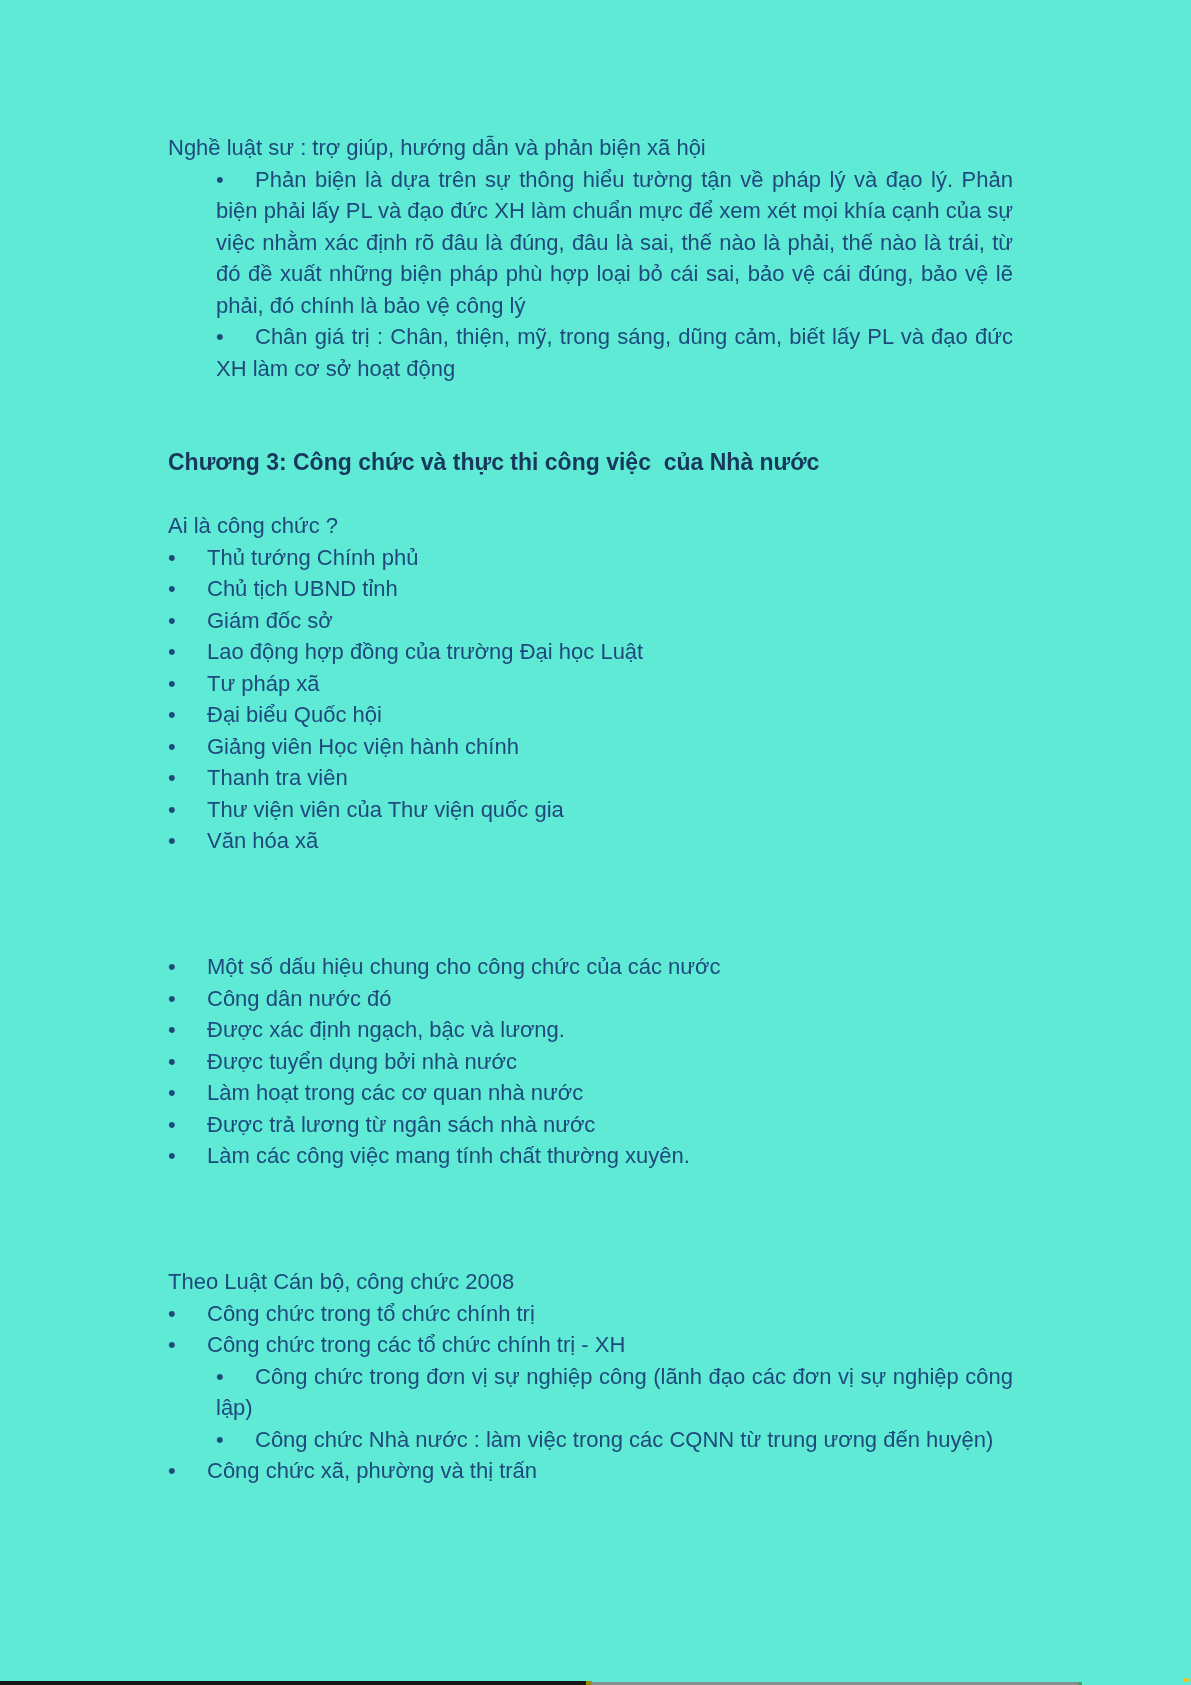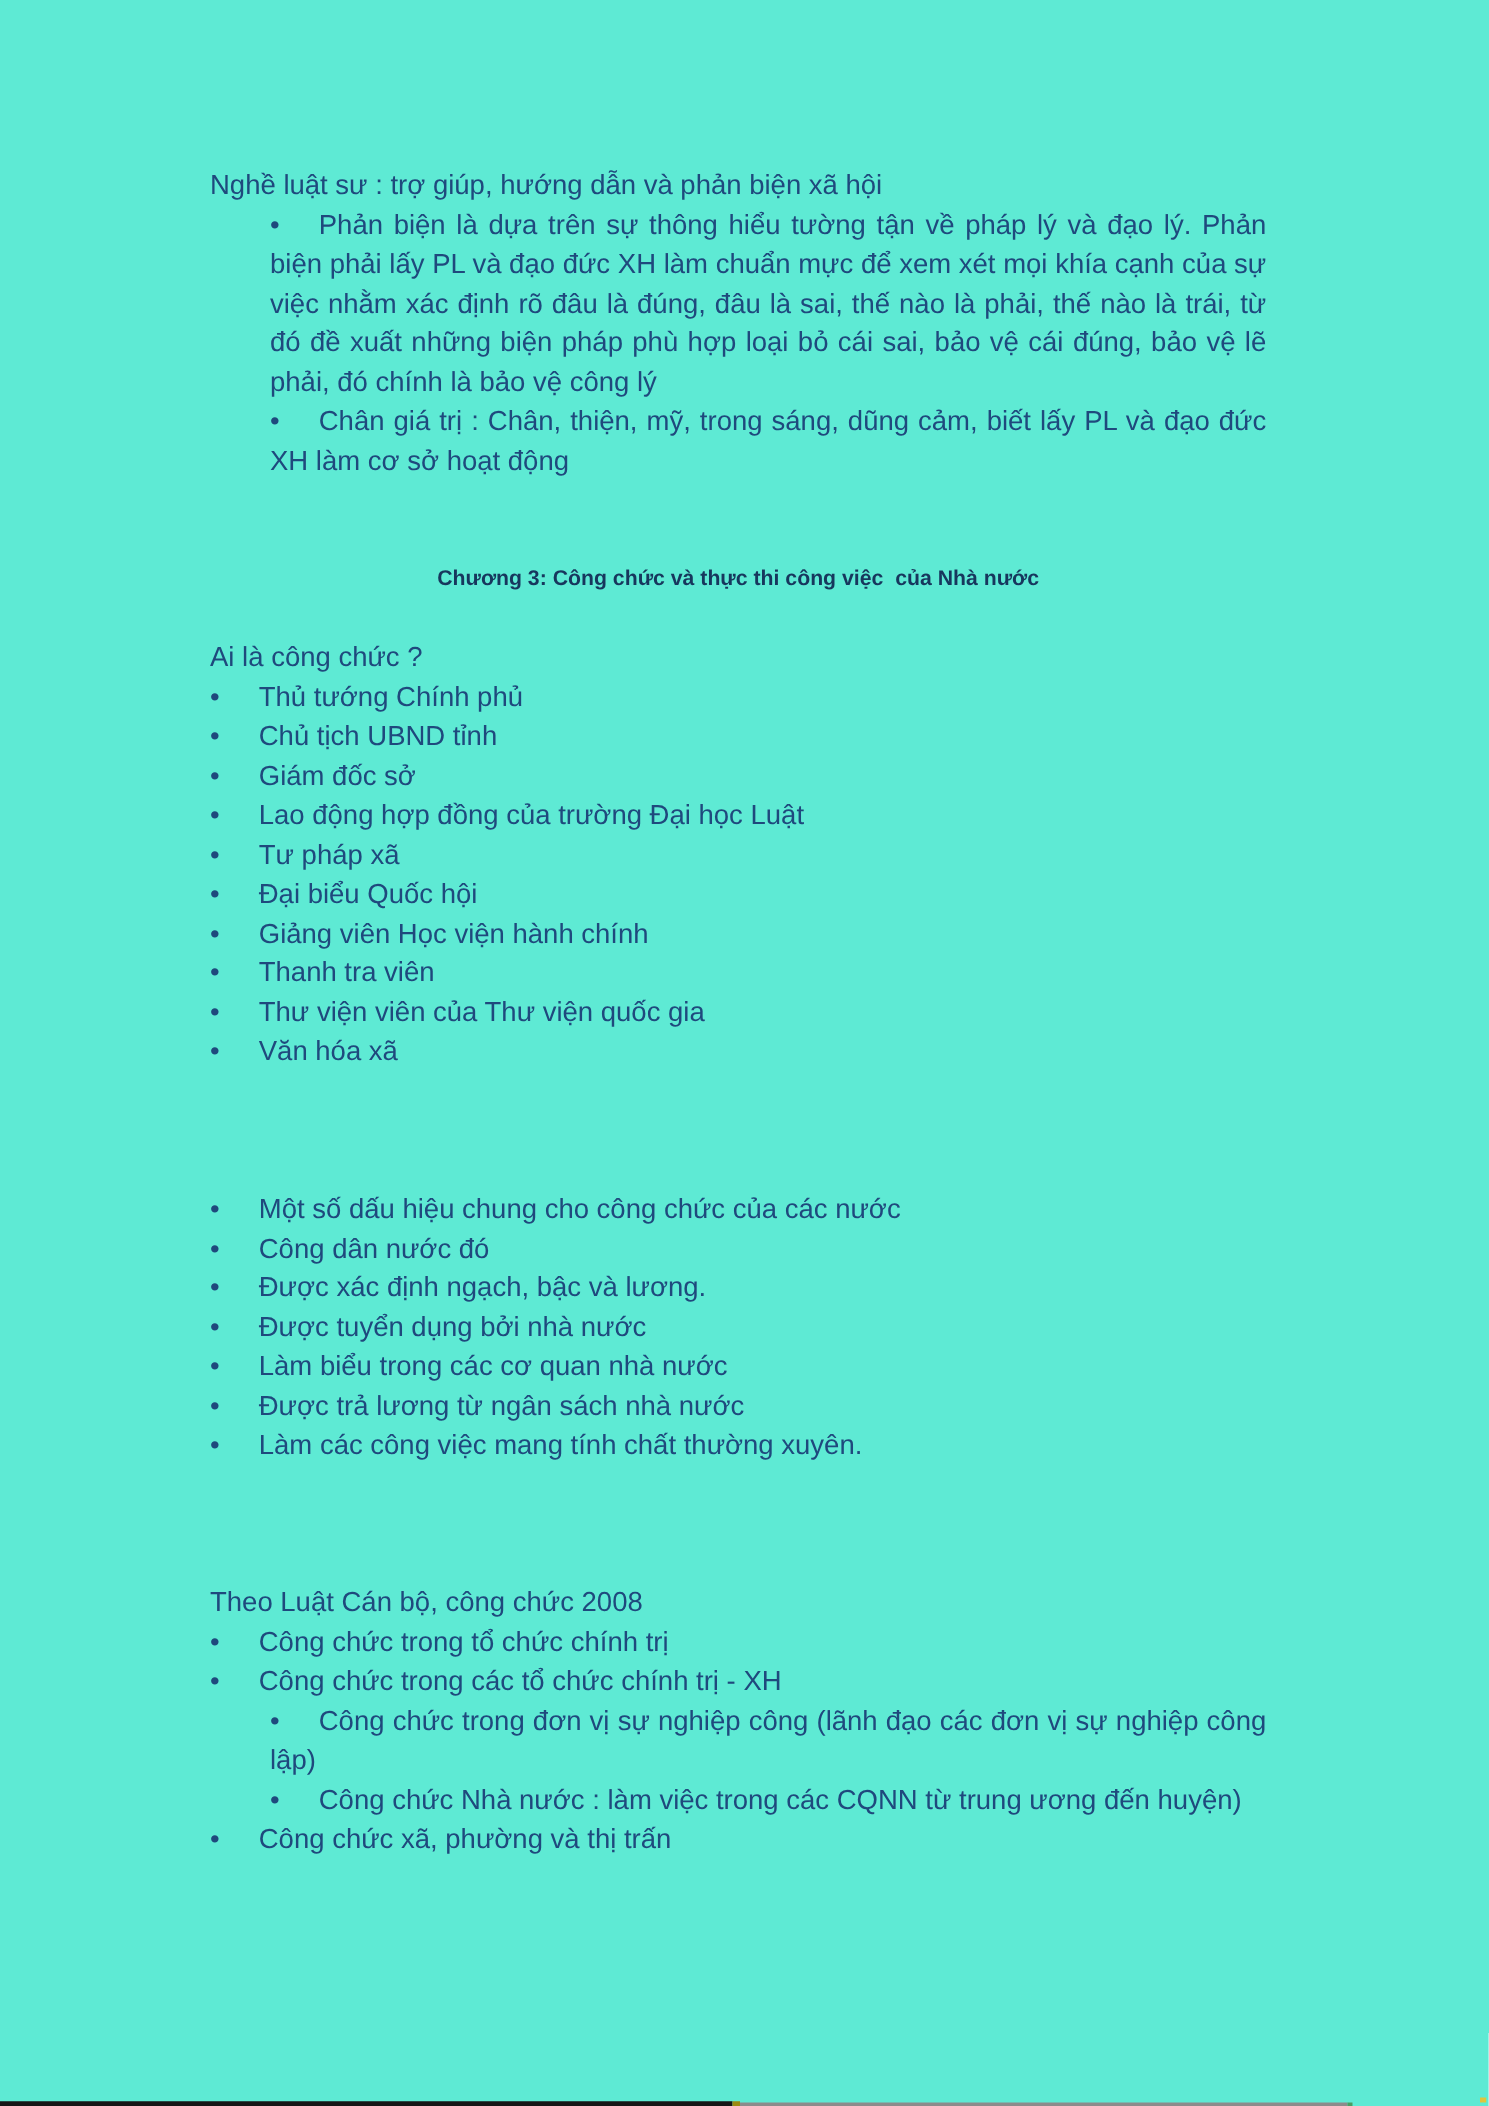--- a/index.html
+++ b/index.html
@@ -14,23 +14,22 @@
     position:absolute;
     left:168px;top:132px;width:845px;
     font-size:22px;
     line-height:31.5px;
     color:#1F497D;
   }
   .line{min-height:31.5px;}
   .heading{
     font-weight:bold;
     color:#17375D;
-    font-size:17px;
+    font-size:23px;
     white-space:pre-wrap;
-    text-align:center;
   }
   .justify{text-align:justify;margin-left:48px;}
   .tab{display:inline-block;width:39px;}
   .spacer{width:100%;}
   
   .bottombar{position:absolute;left:0;top:1678px;width:1191px;height:7px;}
   .seg{position:absolute;}
   .seg.black {left:0;     top:3px;width:586px;height:4px;background:#161616;}
   .seg.yellow{left:586px; top:3px;width:6px;  height:4px;background:#9a8a10;}
   .seg.gray  {left:592px; top:4px;width:486px;height:3px;background:#8c8c8c;}
@@ -57,21 +56,21 @@
       <div class="line"><span class="tab">•</span><span>Đại biểu Quốc hội</span></div>
       <div class="line"><span class="tab">•</span><span>Giảng viên Học viện hành chính</span></div>
       <div class="line"><span class="tab">•</span><span>Thanh tra viên</span></div>
       <div class="line"><span class="tab">•</span><span>Thư viện viên của Thư viện quốc gia</span></div>
       <div class="line"><span class="tab">•</span><span>Văn hóa xã</span></div>
       <div class="spacer" style="height: 94.5px;"></div>
       <div class="line"><span class="tab">•</span><span>Một số dấu hiệu chung cho công chức của các nước</span></div>
       <div class="line"><span class="tab">•</span><span>Công dân nước đó</span></div>
       <div class="line"><span class="tab">•</span><span>Được xác định ngạch, bậc và lương.</span></div>
       <div class="line"><span class="tab">•</span><span>Được tuyển dụng bởi nhà nước</span></div>
-      <div class="line"><span class="tab">•</span><span>Làm biểu trong các cơ quan nhà nước</span></div>
+      <div class="line"><span class="tab">•</span><span>Làm hoạt trong các cơ quan nhà nước</span></div>
       <div class="line"><span class="tab">•</span><span>Được trả lương từ ngân sách nhà nước</span></div>
       <div class="line"><span class="tab">•</span><span>Làm các công việc mang tính chất thường xuyên.</span></div>
       <div class="spacer" style="height: 94.5px;"></div>
       <div class="line"><span>Theo Luật Cán bộ, công chức 2008</span></div>
       <div class="line"><span class="tab">•</span><span>Công chức trong tổ chức chính trị</span></div>
       <div class="line"><span class="tab">•</span><span>Công chức trong các tổ chức chính trị - XH</span></div>
       <div class="line justify"><span class="tab">•</span><span>Công chức trong đơn vị sự nghiệp công (lãnh đạo các đơn vị sự nghiệp công lập)</span></div>
       <div class="line justify"><span class="tab">•</span><span>Công chức Nhà nước : làm việc trong các CQNN từ trung ương đến huyện)</span></div>
       <div class="line"><span class="tab">•</span><span>Công chức xã, phường và thị trấn</span></div>
     </div>

